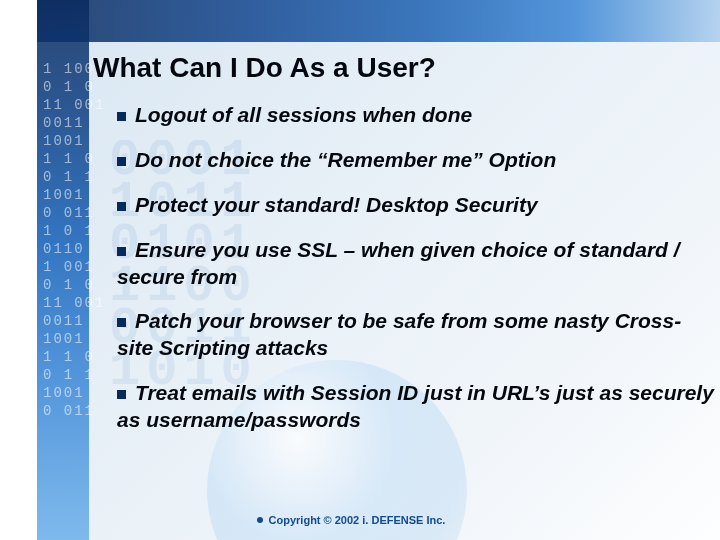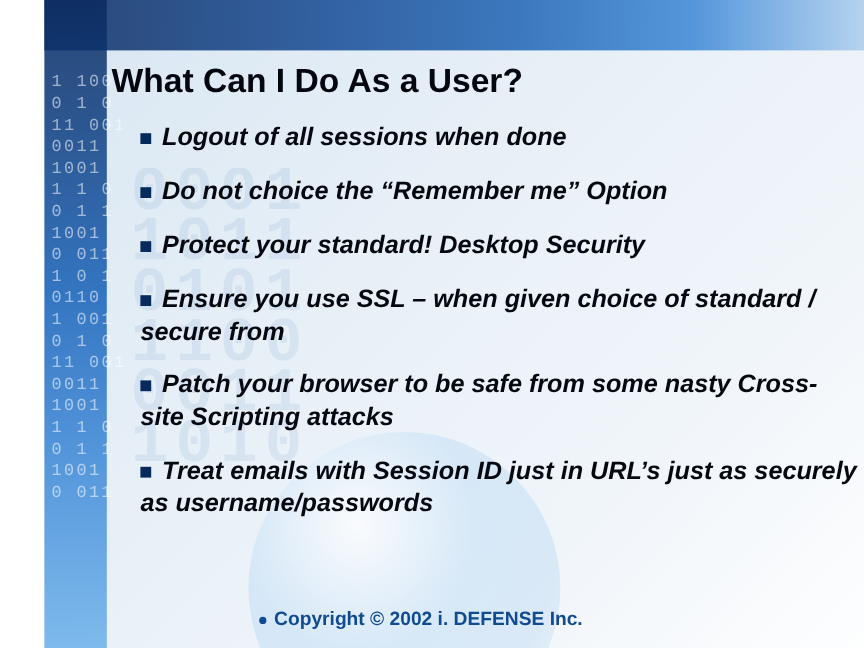--- a/index.html
+++ b/index.html
@@ -115,21 +115,21 @@
     background: #062a5c;
     margin-right: 9px;
     vertical-align: 1px;
   }
   .footer {
     position: absolute;
     left: 0;
     bottom: 14px;
     width: 628px;
     text-align: center;
-    font-size: 16px;
+    font-size: 11px;
     font-weight: bold;
     color: #104a90;
   }
   .dot {
     display: inline-block;
     width: 6px;
     height: 6px;
     border-radius: 50%;
     background: #104a90;
     margin-right: 6px;

